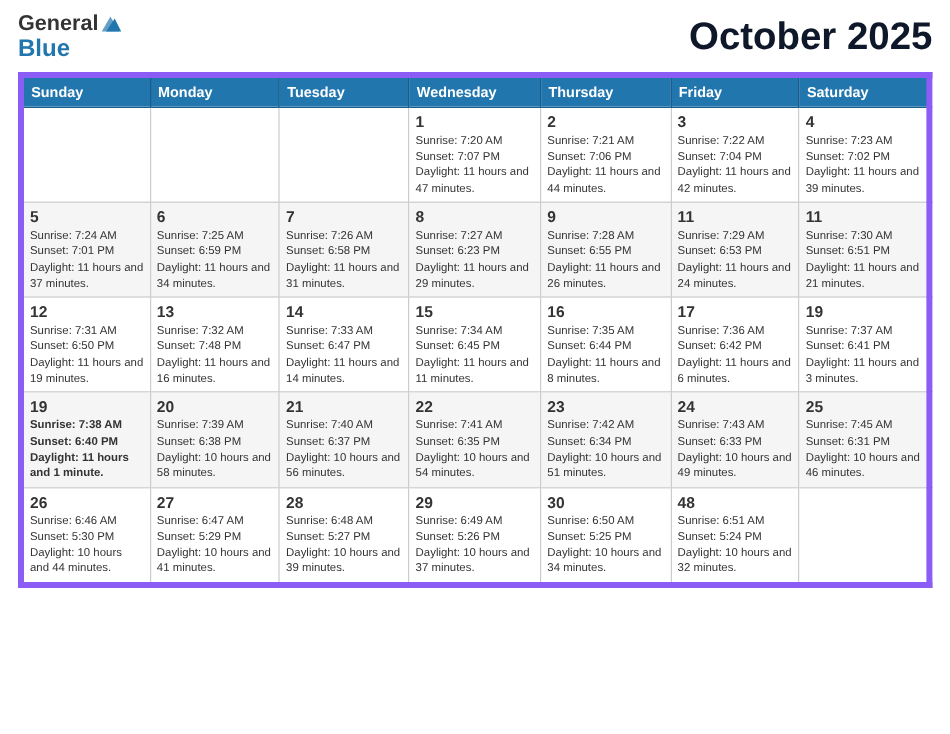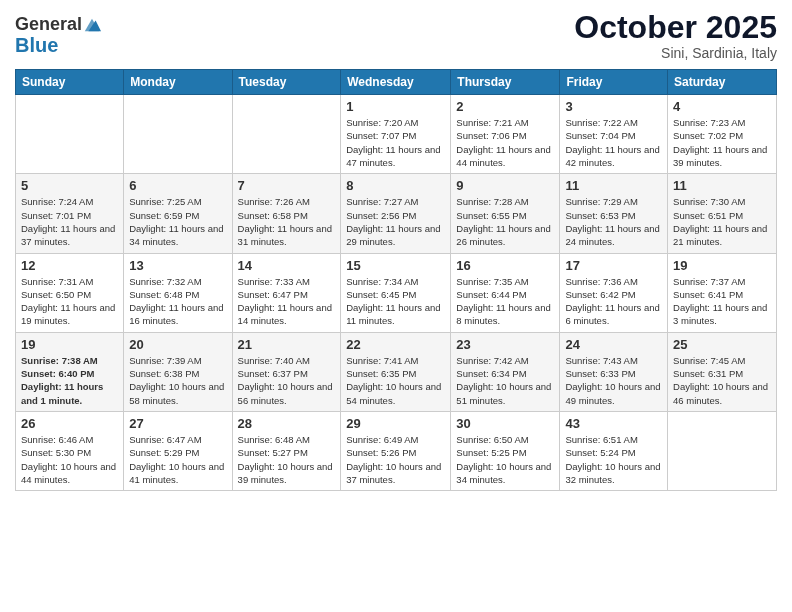--- a/index.html
+++ b/index.html
@@ -51,21 +51,21 @@
       color: #0f172a;
       line-height: 1.1;
     }
     .subtitle {
       font-size: 14px;
       color: #555;
     }
     .calendar {
       width: 100%;
       border-collapse: collapse;
-      border: 1px solid #8b5cf6;
+      border: 5px solid #8b5cf6;
     }
     .calendar th {
       background-color: #2176ae;
       color: #fff;
       font-size: 12px;
       font-weight: bold;
       text-align: left;
       padding: 5px 6px;
       border: 1px solid #1a5c8a;
     }
@@ -112,21 +112,20 @@
           <svg class="logo-icon" viewBox="0 0 20 18" xmlns="http://www.w3.org/2000/svg">
             <polygon points="2,16 10,2 18,16" fill="#2176ae" opacity="0.7"></polygon>
             <polygon points="6,16 14,4 20,16" fill="#2176ae"></polygon>
           </svg>
         </span>
         <span class="logo-text-blue">Blue</span>
       </div>
     </div>
     <div class="title-block">
       <div class="month-title">October 2025</div>
-      <div class="subtitle">Sini, Sardinia, Italy</div>
     </div>
   </div>
 
   <table class="calendar">
     <thead>
       <tr>
       <th>Sunday</th>
           <th>Monday</th>
           <th>Tuesday</th>
           <th>Wednesday</th>
@@ -180,21 +179,21 @@
           </td>
           <td>
             <div class="day-num">7</div>
             <div class="day-info" style="white-space: pre-line;">Sunrise: 7:26 AM
 Sunset: 6:58 PM
 Daylight: 11 hours and 31 minutes.</div>
           </td>
           <td>
             <div class="day-num">8</div>
             <div class="day-info" style="white-space: pre-line;">Sunrise: 7:27 AM
-Sunset: 2:56 PM
+Sunset: 6:23 PM
 Daylight: 11 hours and 29 minutes.</div>
           </td>
           <td>
             <div class="day-num">9</div>
             <div class="day-info" style="white-space: pre-line;">Sunrise: 7:28 AM
 Sunset: 6:55 PM
 Daylight: 11 hours and 26 minutes.</div>
           </td>
           <td>
             <div class="day-num">11</div>
@@ -212,21 +211,21 @@
         <tr>
           <td>
             <div class="day-num">12</div>
             <div class="day-info" style="white-space: pre-line;">Sunrise: 7:31 AM
 Sunset: 6:50 PM
 Daylight: 11 hours and 19 minutes.</div>
           </td>
           <td>
             <div class="day-num">13</div>
             <div class="day-info" style="white-space: pre-line;">Sunrise: 7:32 AM
-Sunset: 6:48 PM
+Sunset: 7:48 PM
 Daylight: 11 hours and 16 minutes.</div>
           </td>
           <td>
             <div class="day-num">14</div>
             <div class="day-info" style="white-space: pre-line;">Sunrise: 7:33 AM
 Sunset: 6:47 PM
 Daylight: 11 hours and 14 minutes.</div>
           </td>
           <td>
             <div class="day-num">15</div>
@@ -322,21 +321,21 @@
 Sunset: 5:26 PM
 Daylight: 10 hours and 37 minutes.</div>
           </td>
           <td>
             <div class="day-num">30</div>
             <div class="day-info" style="white-space: pre-line;">Sunrise: 6:50 AM
 Sunset: 5:25 PM
 Daylight: 10 hours and 34 minutes.</div>
           </td>
           <td>
-            <div class="day-num">43</div>
+            <div class="day-num">48</div>
             <div class="day-info" style="white-space: pre-line;">Sunrise: 6:51 AM
 Sunset: 5:24 PM
 Daylight: 10 hours and 32 minutes.</div>
           </td>
           <td class="empty-cell"></td>
         </tr>
       </tbody>
   </table>
 </div>
 

